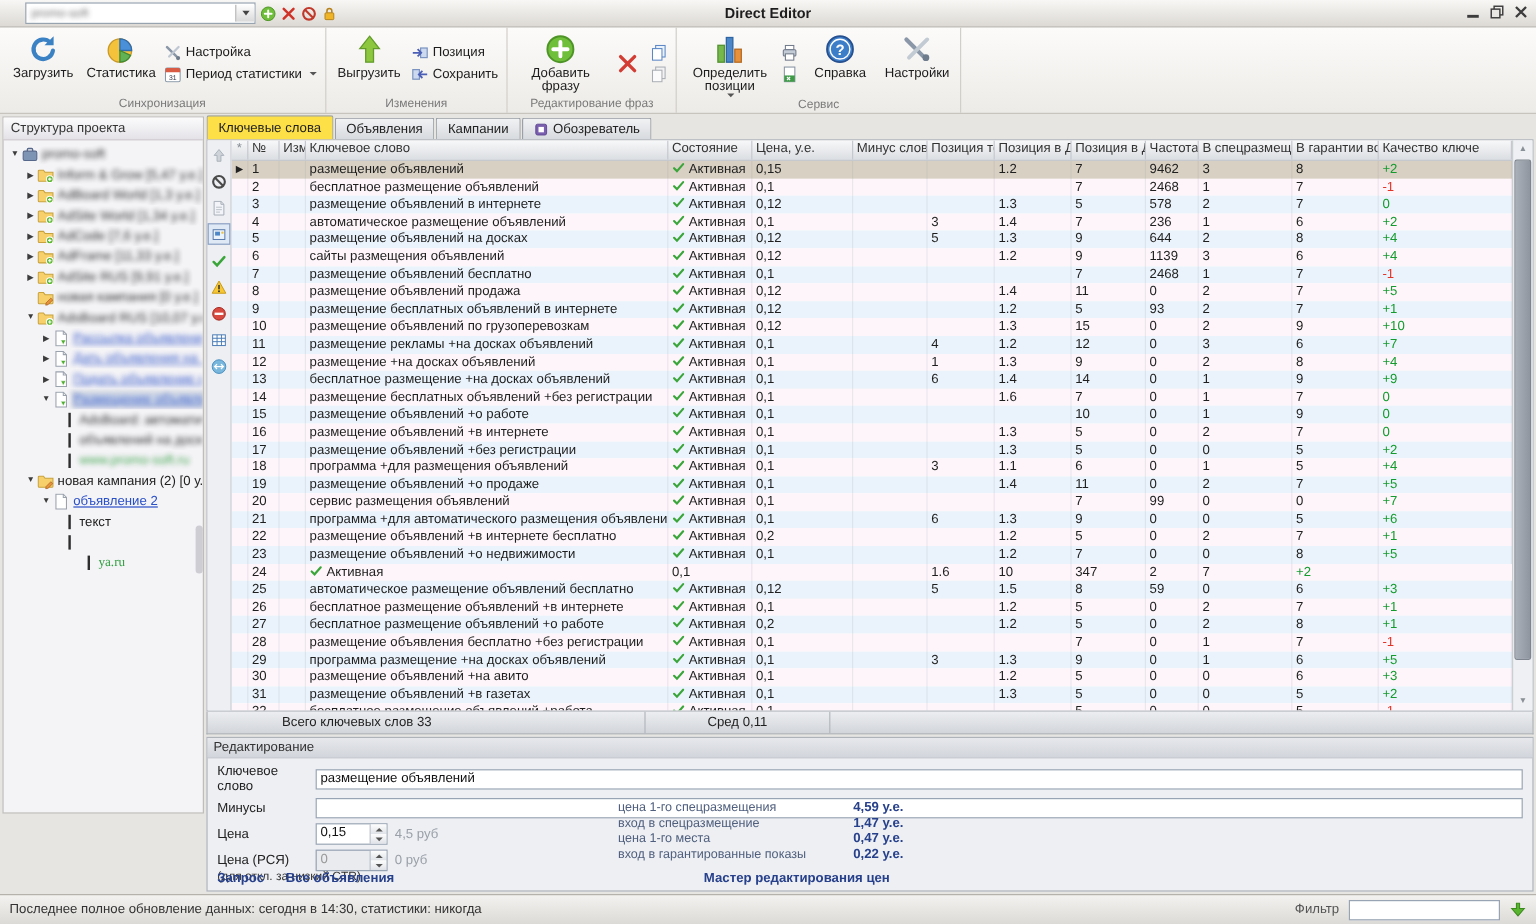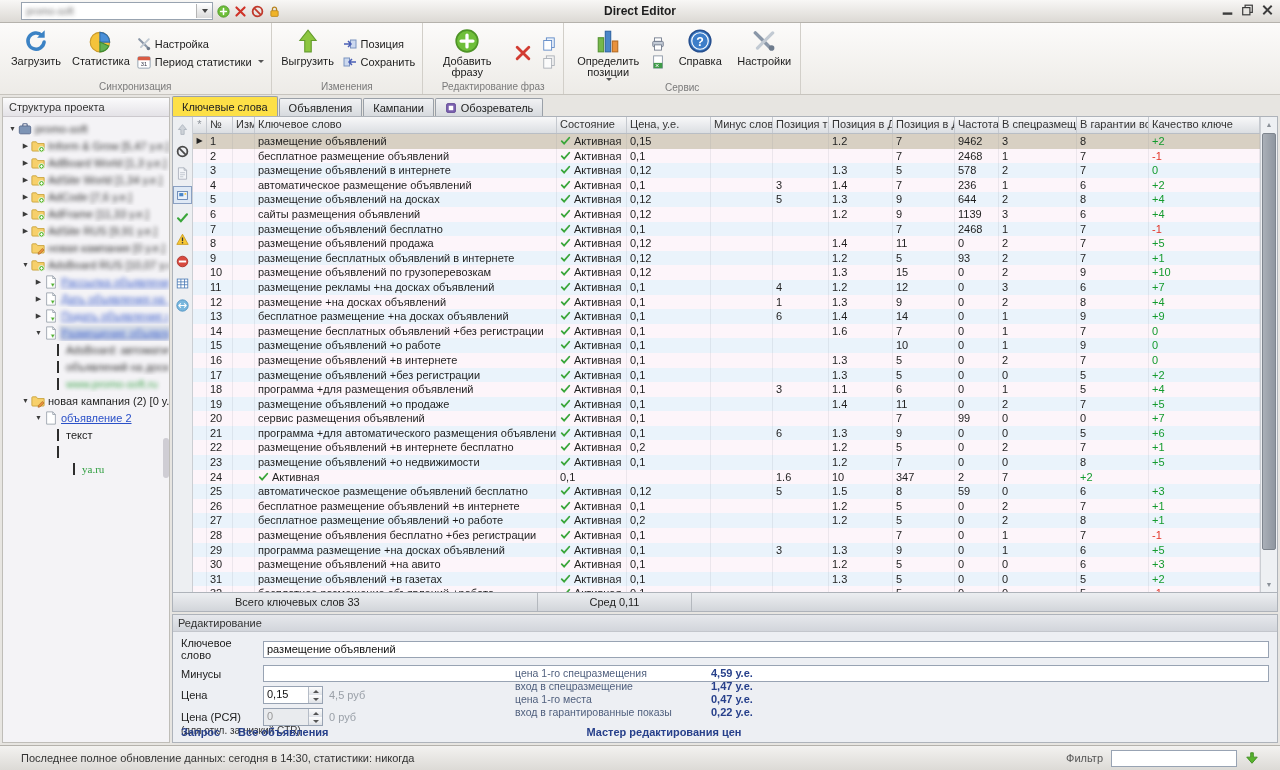--- a/index.html
+++ b/index.html
@@ -29,21 +29,21 @@
   .rb-big .bico{width:26px;height:26px;}
   .rb-big .lbl{margin-top:2px;text-align:center;line-height:11px;color:#1d1d1d;}
   .rb-bigicon{width:30px;display:flex;align-items:center;justify-content:center;}
   .rb-bigicon .bico{width:20px;height:20px;}
   .rb-stack{display:flex;flex-direction:column;justify-content:center;gap:4px;padding:0 2px;}
   .rb-small{display:flex;align-items:center;gap:4px;color:#1d1d1d;white-space:nowrap;}
   .rb-small .sico{width:14px;height:14px;}
   .dd{width:0;height:0;border-left:3px solid transparent;border-right:3px solid transparent;border-top:3px solid #555;margin-left:2px;display:inline-block;vertical-align:middle;}
 
   
-  .sidebar{position:absolute;left:2px;top:97px;width:168px;height:646px;background:#f4f3f6;border:1px solid #bfbdb8;box-sizing:border-box;}
+  .sidebar{position:absolute;left:2px;top:97px;width:168px;height:581px;background:#f4f3f6;border:1px solid #bfbdb8;box-sizing:border-box;}
   .sb-title{height:18px;line-height:18px;padding-left:6px;background:linear-gradient(#fbfbfc,#e4e2e7);border-bottom:1px solid #ccc9ce;color:#333;}
   .tree{padding-top:3px;overflow:hidden;height:620px;position:relative;}
   .tree-row{height:17px;display:flex;align-items:center;white-space:nowrap;overflow:hidden;padding-left:4px;}
   .exp{width:11px;flex:0 0 11px;font-size:7px;color:#3c3c3c;text-align:center;}
   .tico{width:14px;height:14px;flex:0 0 14px;margin-right:3px;}
   .tlabel{overflow:hidden;text-overflow:clip;}
   .tlink{color:#2a50c8;text-decoration:underline;}
   .tgreen{color:#2f9e3f;}
   .tsel{background:#cdd7e6;outline:1px dotted #6b7a94;}
   .vbar{width:2px;height:12px;background:#2d2d2d;flex:0 0 2px;margin-right:7px;}
@@ -106,21 +106,21 @@
   .ed-note{font-size:10px;color:#333;margin-top:-2px;}
   .ed-info{position:absolute;left:342px;top:35px;}
   .ed-irow{display:flex;line-height:13px;}
   .ed-ilbl{width:196px;color:#4f5f7d;font-size:10.5px;}
   .ed-ival{color:#27408b;font-weight:bold;}
   .ed-links{position:absolute;left:8px;bottom:7px;display:flex;}
   .ed-link{color:#27408b;font-weight:bold;margin-right:18px;}
   .ed-link.m{margin-left:240px;margin-right:0;}
 
   
-  .statusbar{position:absolute;left:0;right:0;bottom:0;height:24px;background:linear-gradient(#f3f2f0,#dcdad6);border-top:1px solid #b5b2ac;display:flex;align-items:center;padding:0 21px;color:#333;}
+  .statusbar{position:absolute;left:0;right:0;bottom:0;height:24px;background:linear-gradient(#f3f2f0,#dcdad6);border-top:1px solid #b5b2ac;display:flex;align-items:center;padding:0 8px;color:#333;}
   .sb-right{margin-left:auto;display:flex;align-items:center;gap:8px;}
   .flt-lbl{color:#555;}
   .flt-input{width:118px;height:15px;background:#fff;border:1px solid #98a3b3;font-size:11px;padding:0 3px;}
   .flt-go{width:14px;height:14px;}
 </style>
 </head>
 <body>
 
 <div class="app">
 

